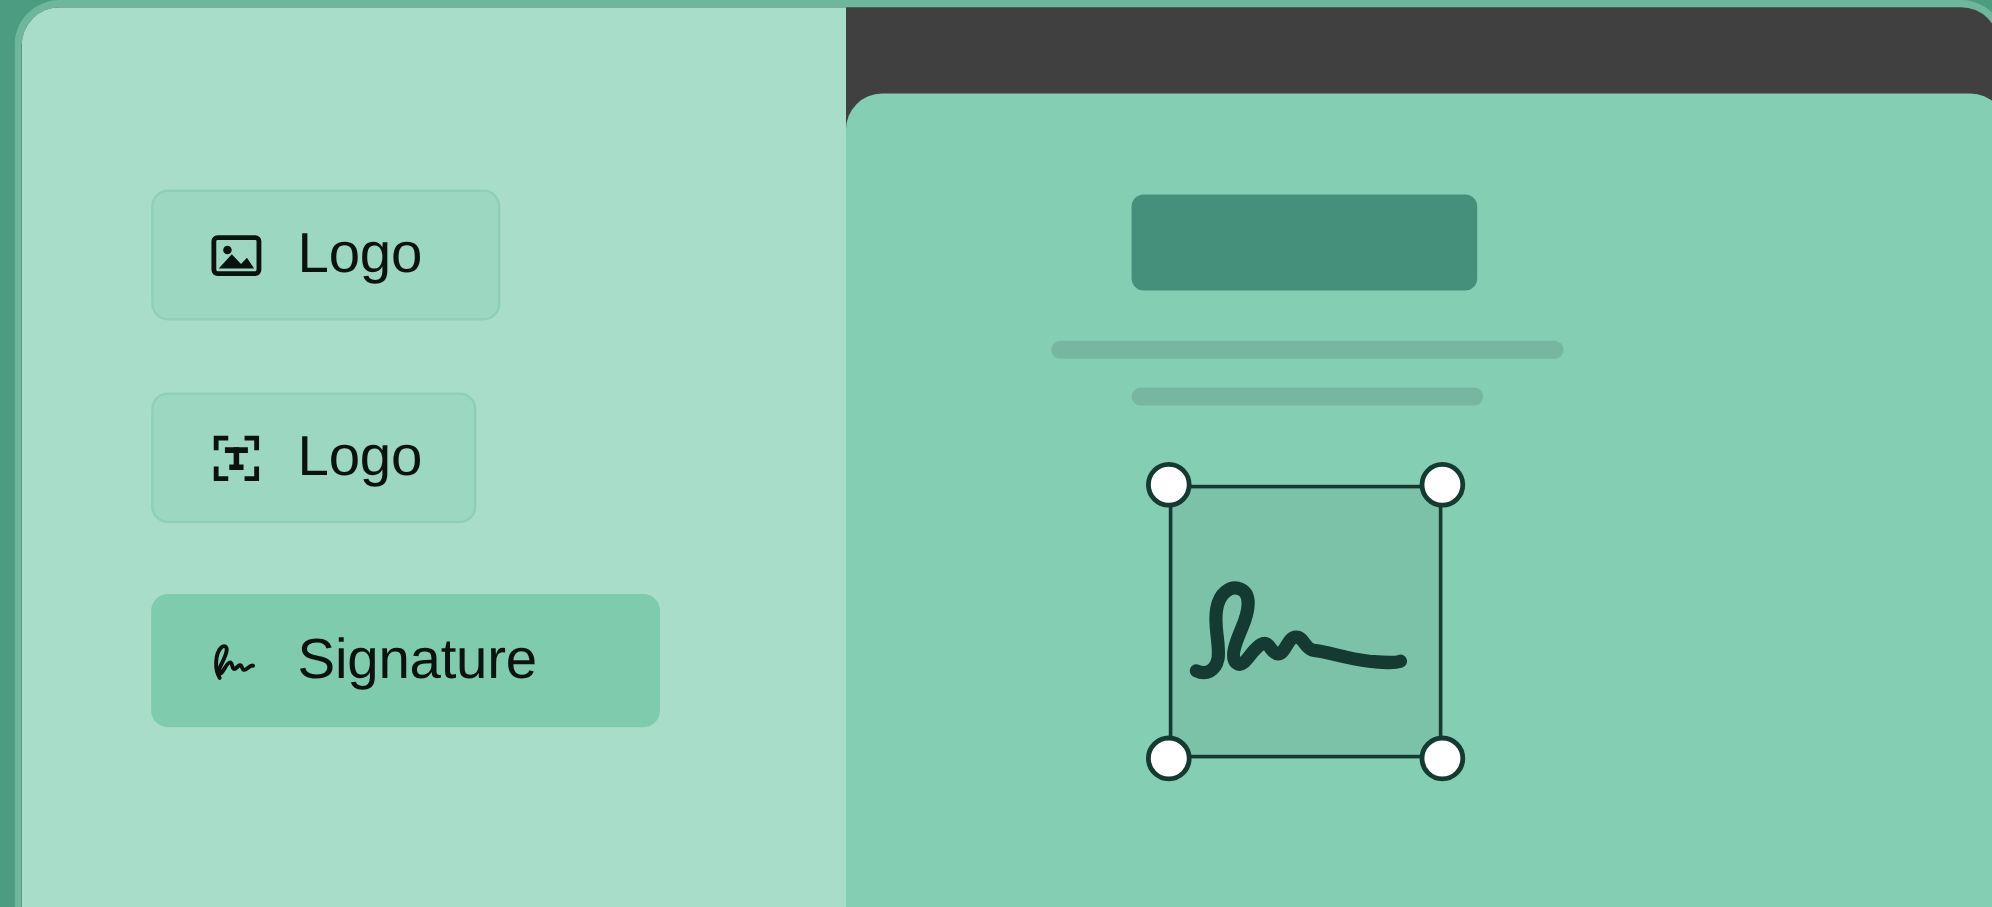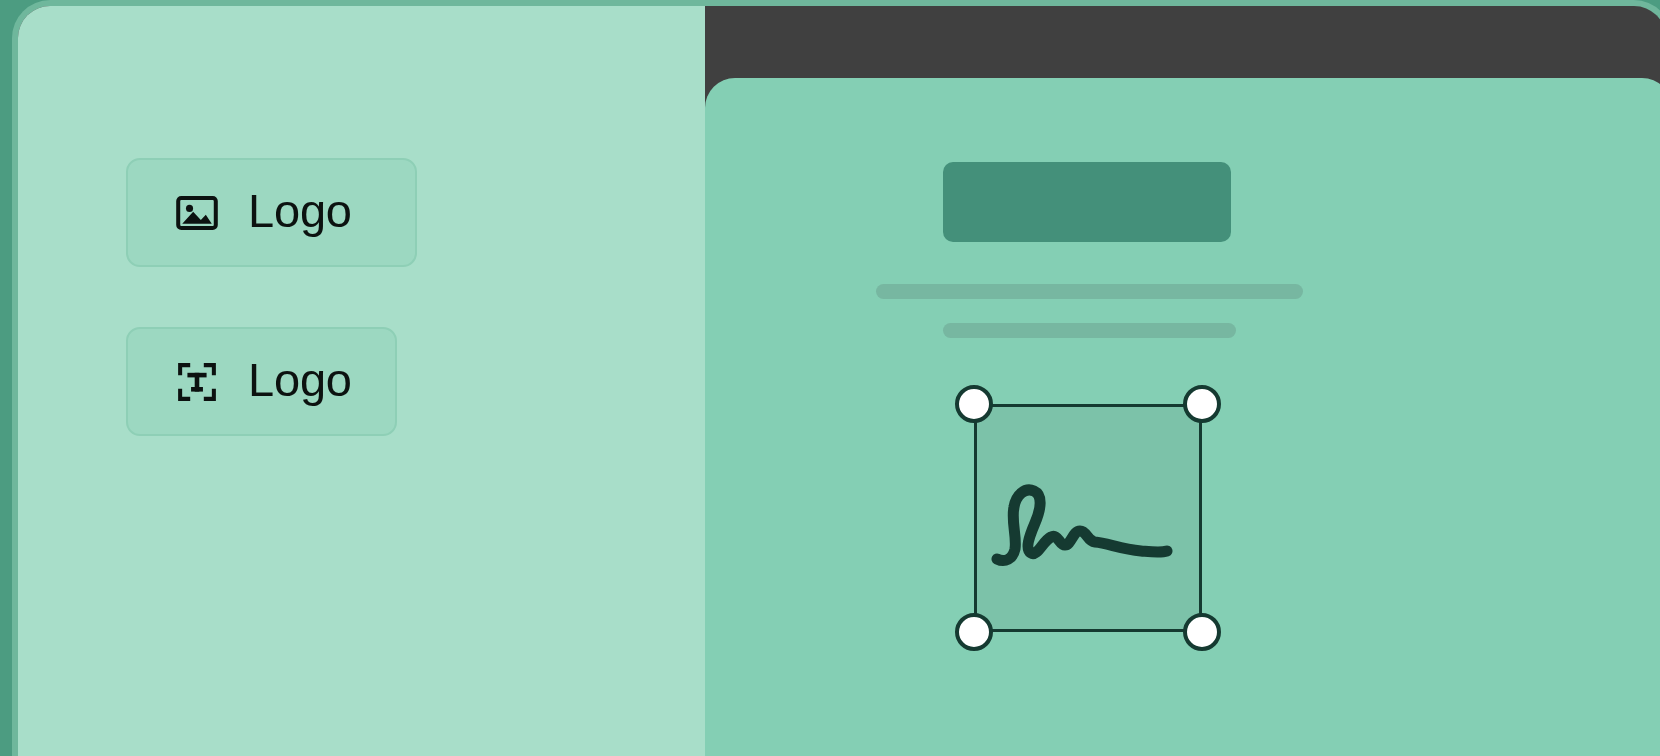--- a/index.html
+++ b/index.html
@@ -173,20 +173,32 @@
           <path d="M20.8 16.6 V20.8 H16.6"></path>
           <path d="M7.4 20.8 H3.2 V16.6"></path>
           <path d="M8.2 8.4 H15.8" stroke-width="2.4"></path>
           <path d="M12 8.4 V15.8" stroke-width="2.4"></path>
           <path d="M10.1 15.8 H13.9" stroke-width="2.4"></path>
         </svg>
       </span>
       <span class="tool-label">Logo</span>
     </div>
 
+    <div class="tool-button filled" id="tool-signature">
+      <span class="tool-icon">
+        <svg viewBox="0 0 48 48" width="46" height="46" fill="none" stroke="#0C1210" stroke-width="3.4" stroke-linecap="round" stroke-linejoin="round">
+          <path d="M9.5 38.5 C4.5 31 6 17 10.5 12.5 C13.5 9.5 16 11 15.5 15
+                   C15 19.5 11.5 25 9.5 30 C7.5 35 9 36.5 11.5 33.5
+                   C14 30.5 16 25 18.5 25 C20.5 25 20 29 21.5 30.5
+                   C23 32 25 28 27 27.5 C29 27 28.5 31 30.5 31.5
+                   C33 32 36 26.5 38.5 28"></path>
+        </svg>
+      </span>
+      <span class="tool-label">Signature</span>
+    </div>
 
   </div>
 
   <div id="document-panel">
 
     <div id="doc-header-block"></div>
 
     <div class="doc-text-line" id="doc-text-line-1"></div>
     <div class="doc-text-line" id="doc-text-line-2"></div>
 

